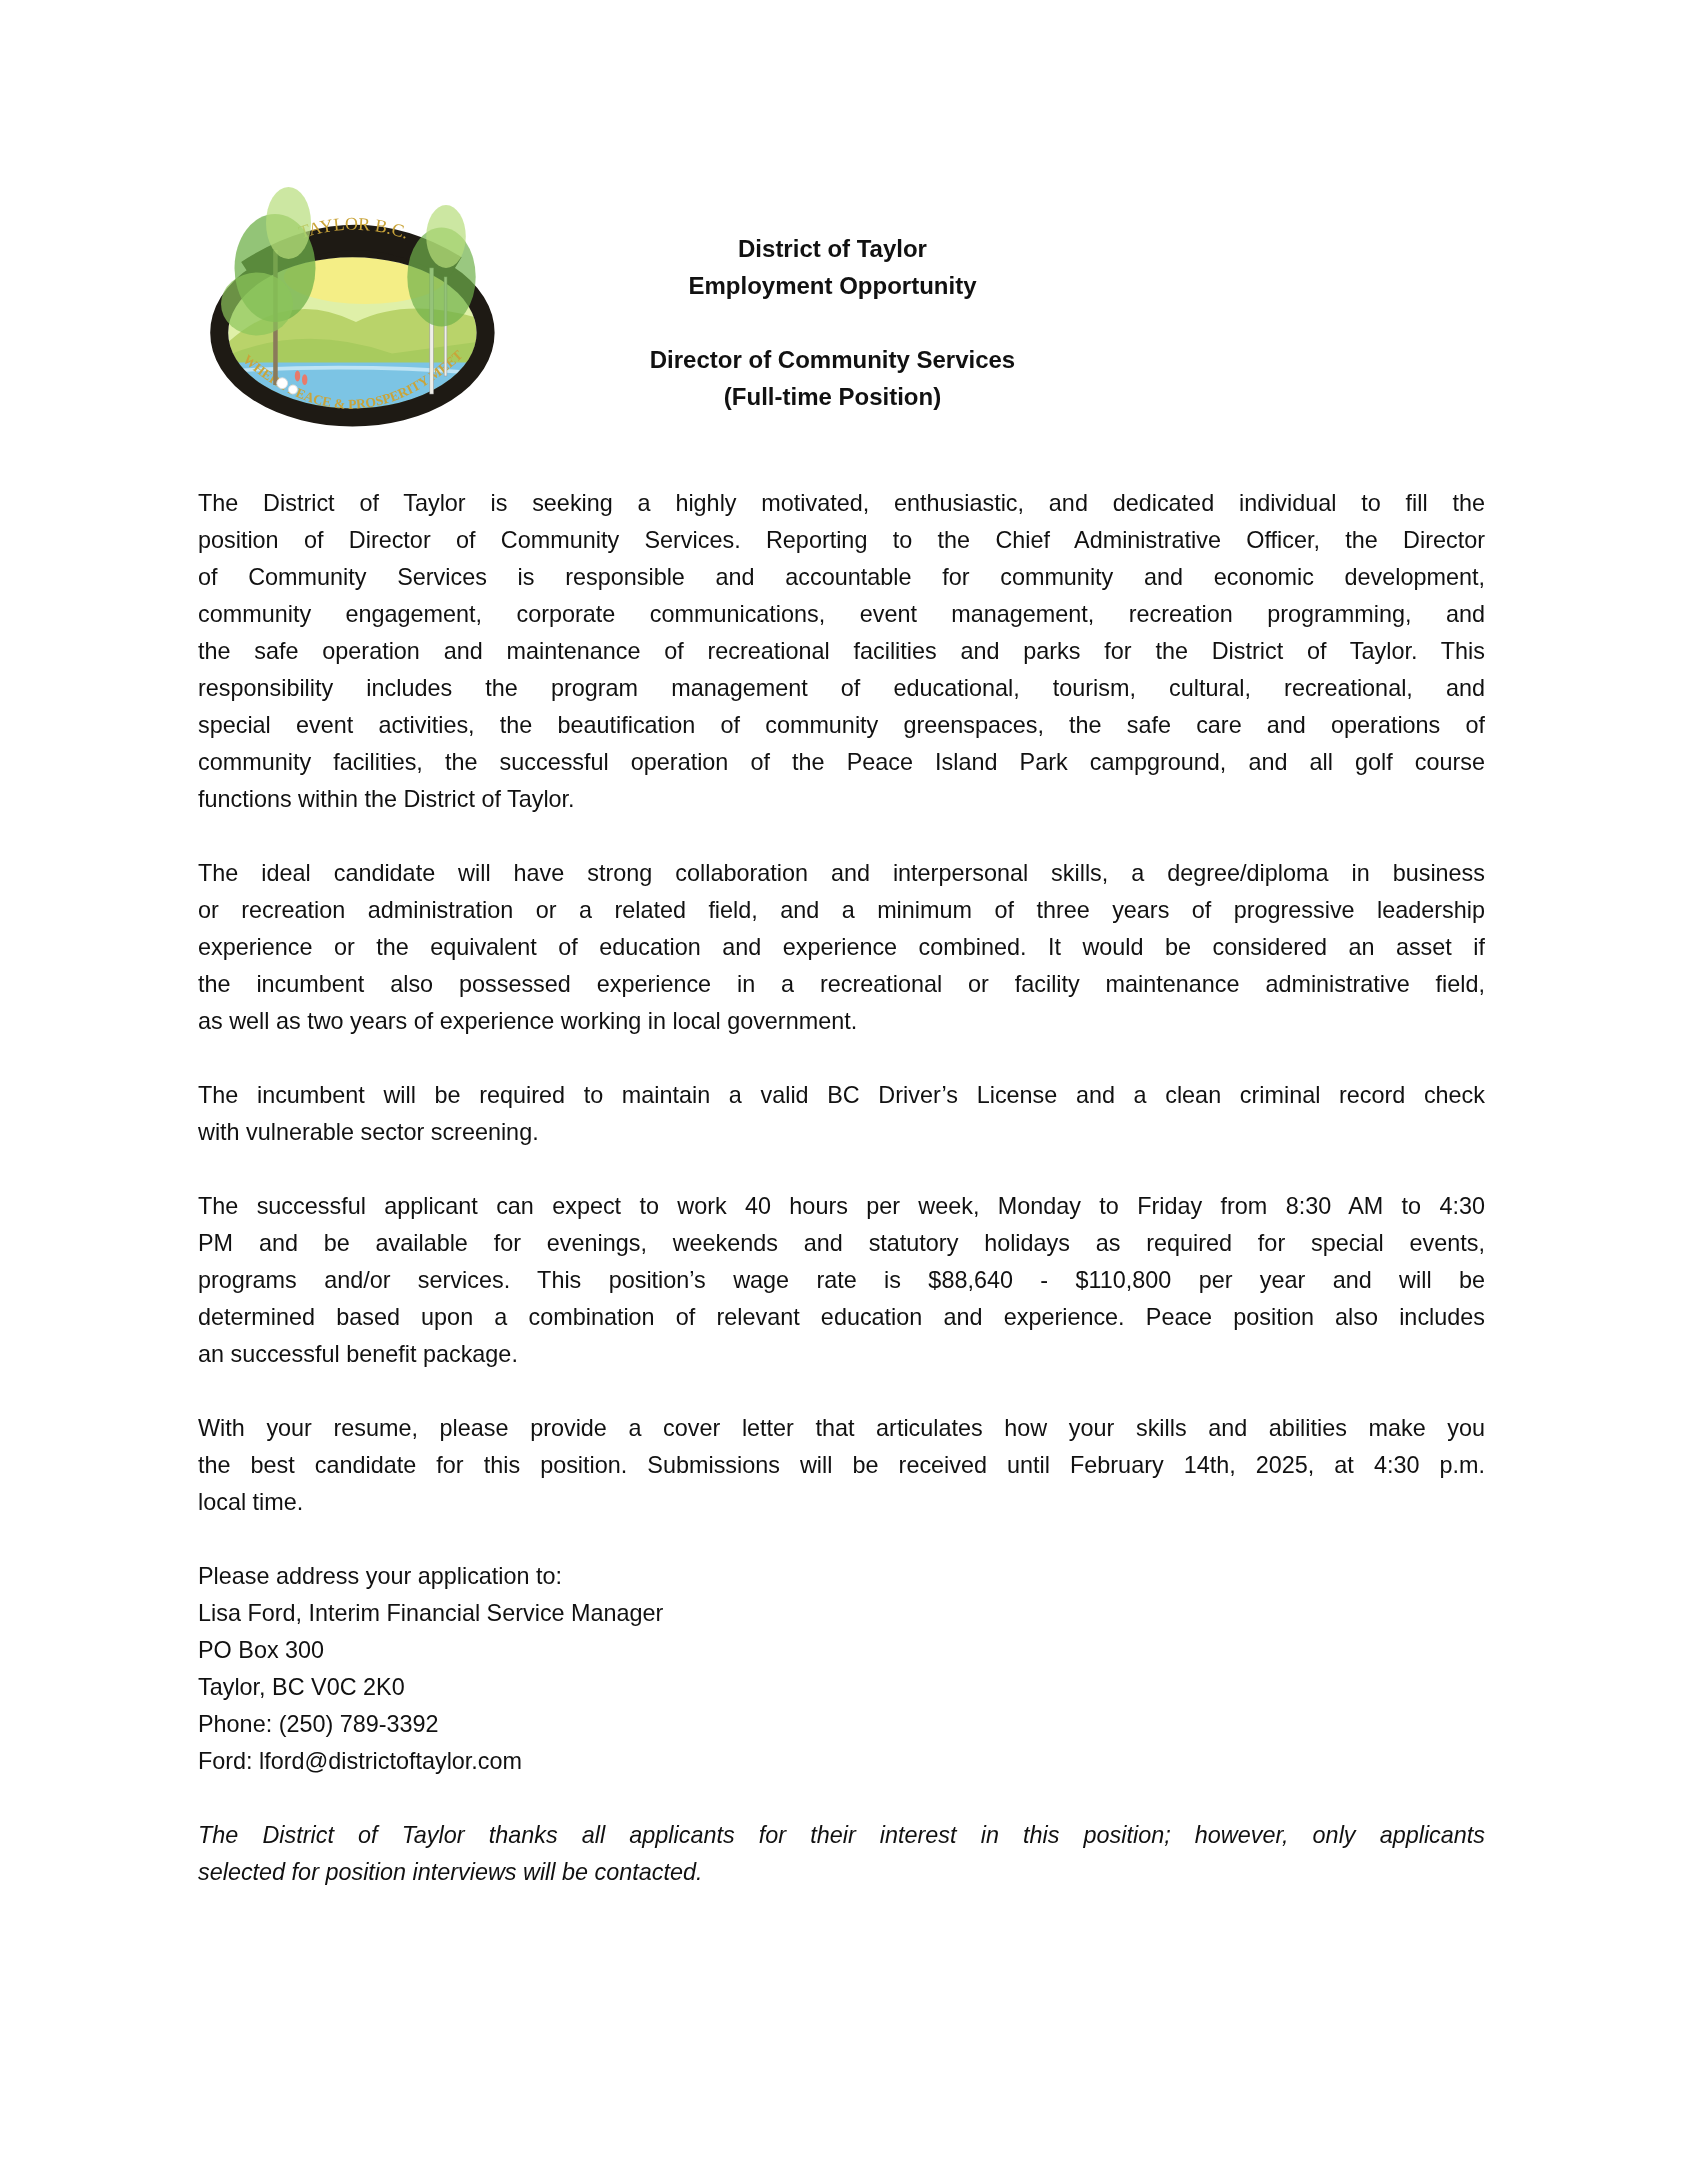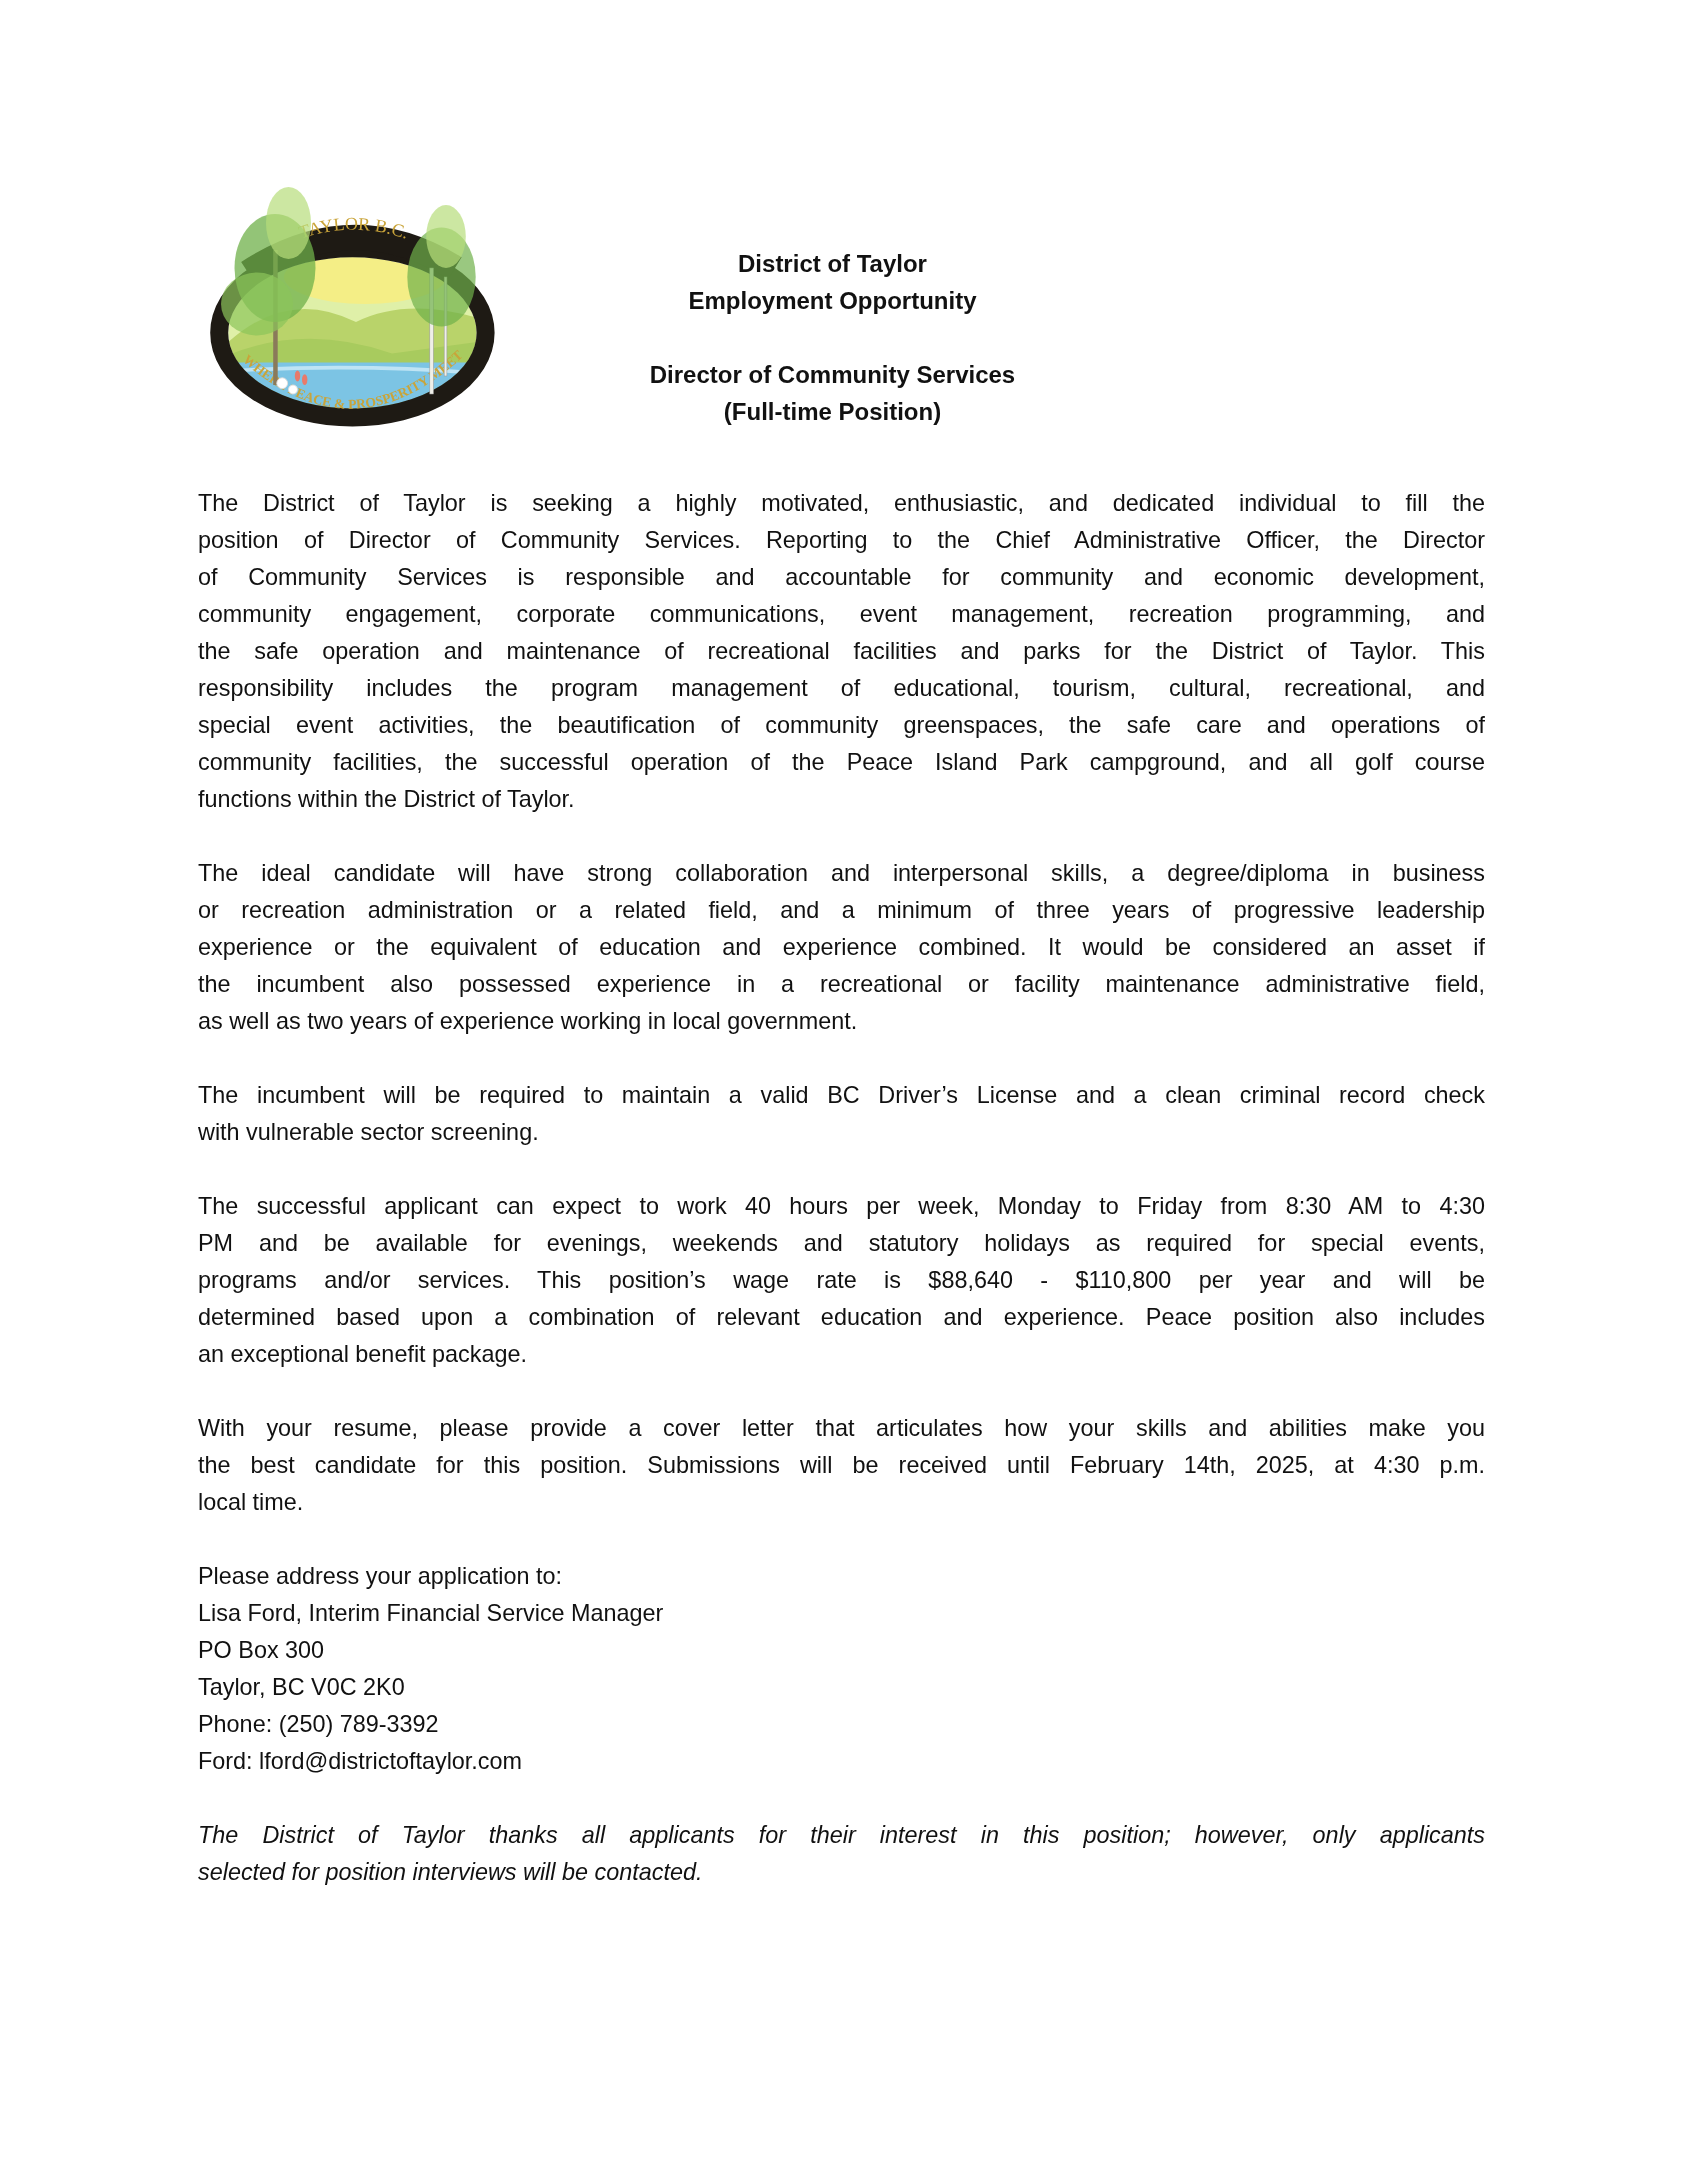--- a/index.html
+++ b/index.html
@@ -1,20 +1,20 @@
 <!DOCTYPE html>
 <html style="font-size:14.4px"><head>
 <meta charset="utf-8">
 <style>
   html, body { margin: 0; padding: 0; background: #ffffff; }
   body { width: 1683px; height: 2178px; position: relative; overflow: hidden;
          font-family: "Liberation Sans", sans-serif; color: #111111; }
   .page { position: absolute; left: 0; top: 0; width: 1683px; height: 2178px; background: #fff; }
   .logo { position: absolute; left: 185px; top: 169px; width: 324px; height: 270px; }
-  .header { position: absolute; left: 576px; width: 513px; top: 245px; text-align: center;
+  .header { position: absolute; left: 576px; width: 513px; top: 230px; text-align: center;
             font-weight: bold; font-size: 24px; line-height: 37px; }
   .header .gap { height: 37px; }
   .body { position: absolute; left: 198px; width: 1287px; top: 473px;
           font-size: 23.4px; line-height: 37px; }
   .para { margin: 12px 0 37px 0; }
   .line { display: block; white-space: nowrap; height: 37px; }
   .line.j { text-align: justify; text-align-last: justify; white-space: normal; overflow: hidden; }
   .italic { font-style: italic; }
 </style>
 </head>
@@ -103,21 +103,21 @@
     <div class="para">
       <span class="line j">The incumbent will be required to maintain a valid BC Driver’s License and a clean criminal record check</span>
       <span class="line">with vulnerable sector screening.</span>
     </div>
 
     <div class="para">
       <span class="line j">The successful applicant can expect to work 40 hours per week, Monday to Friday from 8:30 AM to 4:30</span>
       <span class="line j">PM and be available for evenings, weekends and statutory holidays as required for special events,</span>
       <span class="line j">programs and/or services. This position’s wage rate is $88,640 - $110,800 per year and will be</span>
       <span class="line j">determined based upon a combination of relevant education and experience. Peace position also includes</span>
-      <span class="line">an exceptional benefit package.</span>
+      <span class="line">an successful benefit package.</span>
     </div>
 
     <div class="para">
       <span class="line j">With your resume, please provide a cover letter that articulates how your skills and abilities make you</span>
       <span class="line j">the best candidate for this position. Submissions will be received until February 14th, 2025, at 4:30 p.m.</span>
       <span class="line">local time.</span>
     </div>
 
     <div class="para">
       <span class="line">Please address your application to:</span>

